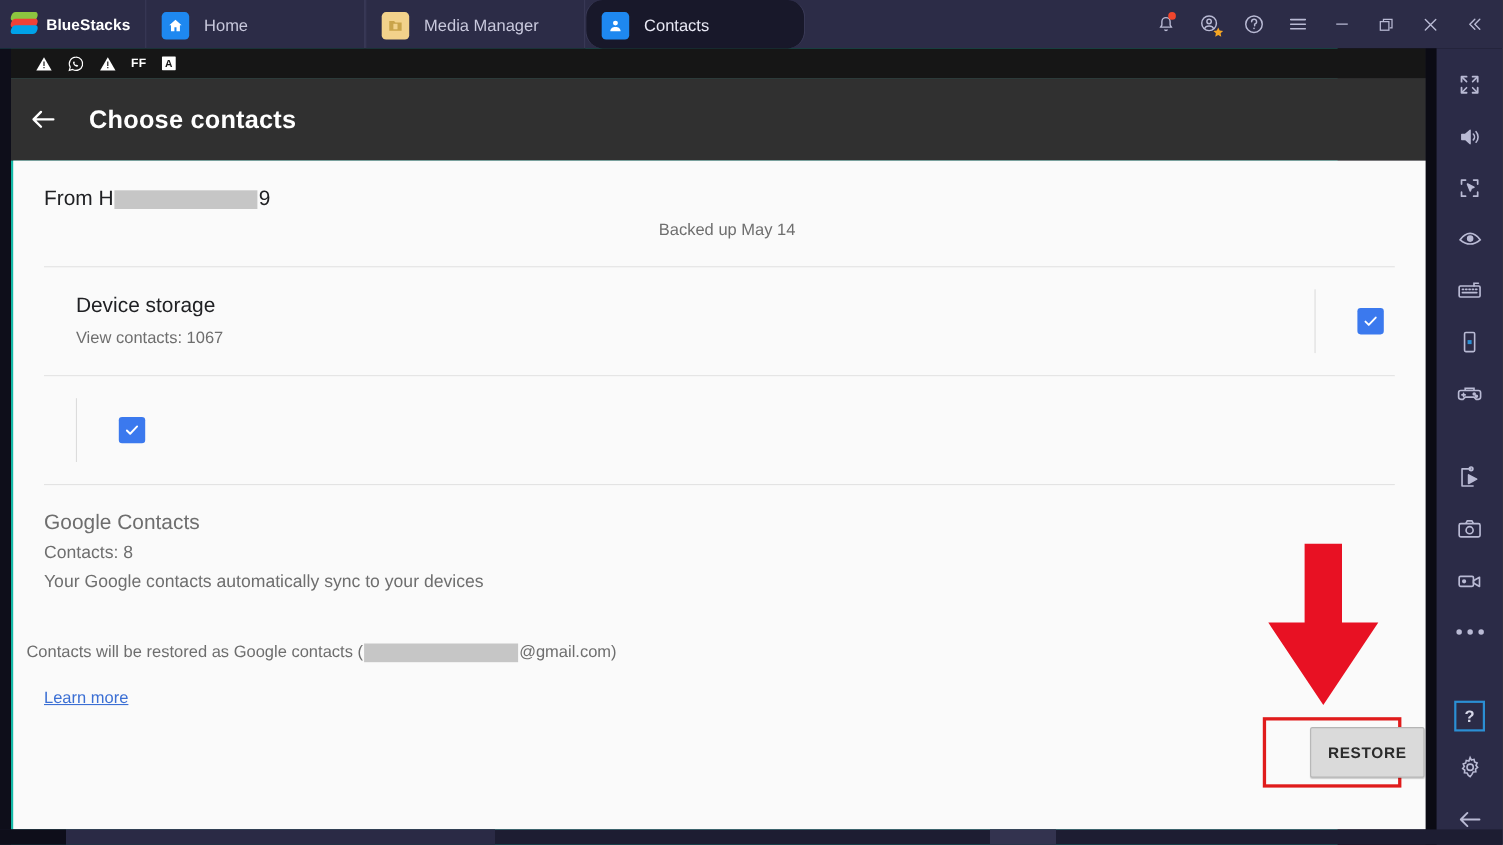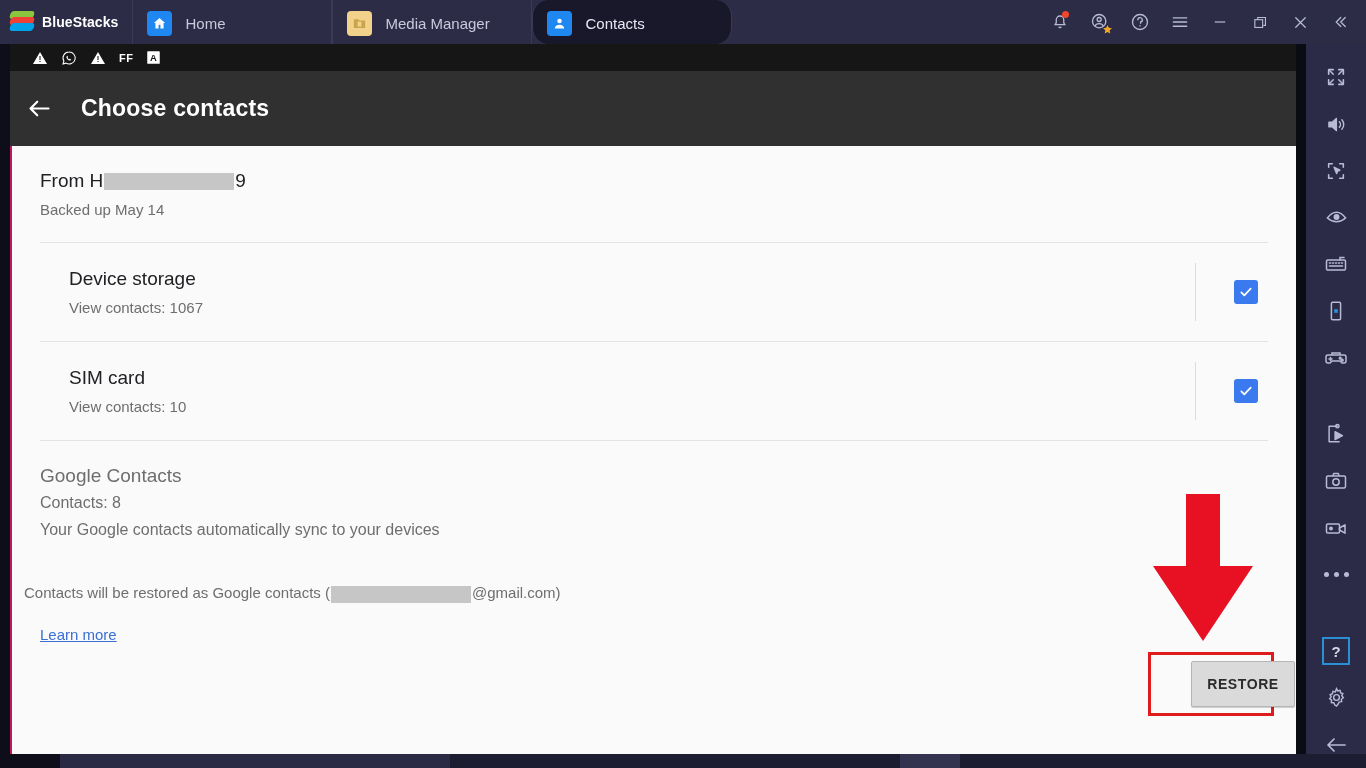--- a/index.html
+++ b/index.html
@@ -6,21 +6,21 @@
   html, body {
     width: 1366px; height: 768px;
     overflow: hidden;
     background: #12121f;
     font-family: "Liberation Sans", sans-serif;
   }
 
   #app {
     position: relative;
     width: 1216px; height: 768px;
-    background: #be185d;
+    background: #14b8a6;
   }
 
   
   .titlebar {
     position: absolute; top: 0; left: 0;
     width: 1366px; height: 44px;
     background: #2c2c47;
     display: flex; align-items: stretch;
   }
   .brand {
@@ -120,20 +120,21 @@
   .content {
     position: absolute; top: 146px; left: 12px;
     width: 1284px; height: 608px;
     background: #fafafa;
     overflow: hidden;
   }
 
   .row {
     position: relative;
     padding: 0 14px 0 28px;
+    text-align: center;
   }
   .divider {
     height: 1px; background: #e3e3e3;
     margin: 0 28px 0 28px;
   }
 
   .from-block { padding-top: 22px; padding-bottom: 20px; }
   .title-lg {
     font-size: 19px; color: #202124; line-height: 26px;
     display: flex; align-items: center;
@@ -417,24 +418,20 @@
           <svg width="16" height="16" viewBox="0 0 24 24" fill="none" stroke="#ffffff" stroke-width="2.6" stroke-linecap="round" stroke-linejoin="round">
               <path d="M5 12.5l4.5 4.5L19 7"></path>
             </svg>
         </span>
       </div>
     </div>
 
     <div class="divider"></div>
 
     <div class="sel-row">
-      <div class="sel-text">
-        <div class="sel-title">SIM card</div>
-        <div class="sel-sub">View contacts: 10</div>
-      </div>
       <div class="cb-wrap">
         <span class="checkbox">
           <svg width="16" height="16" viewBox="0 0 24 24" fill="none" stroke="#ffffff" stroke-width="2.6" stroke-linecap="round" stroke-linejoin="round">
               <path d="M5 12.5l4.5 4.5L19 7"></path>
             </svg>
         </span>
       </div>
     </div>
 
     <div class="divider"></div>

